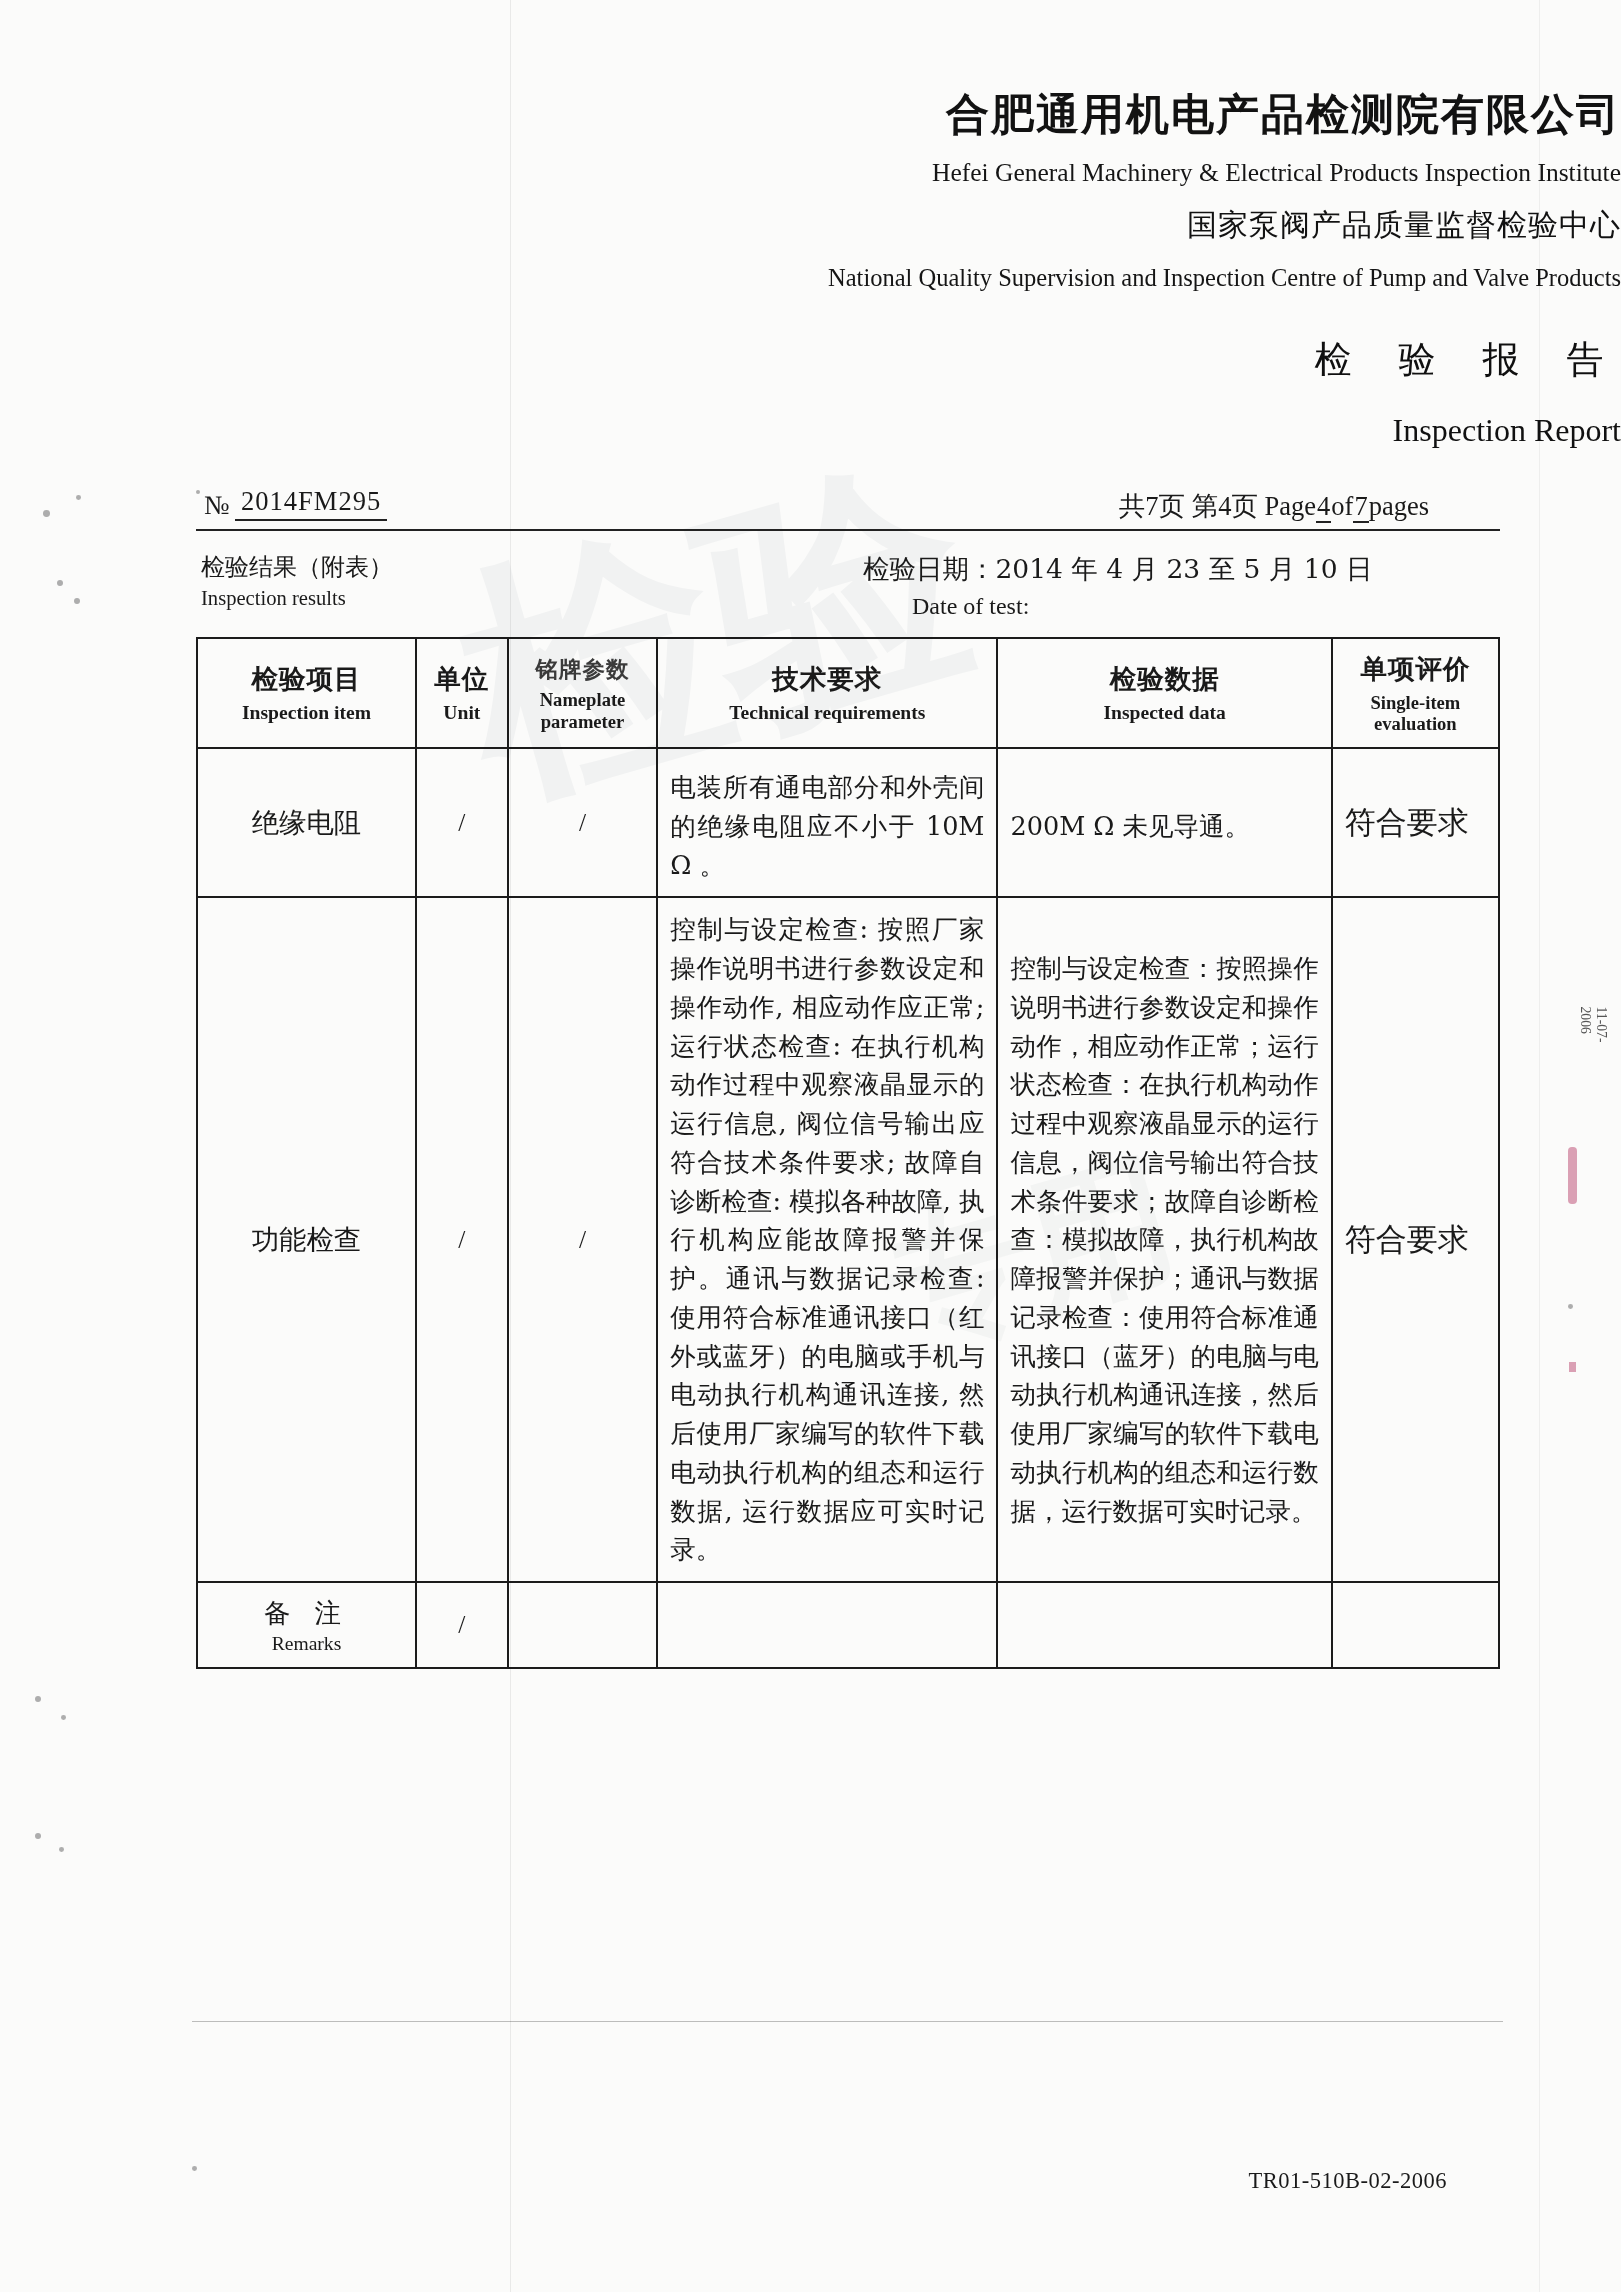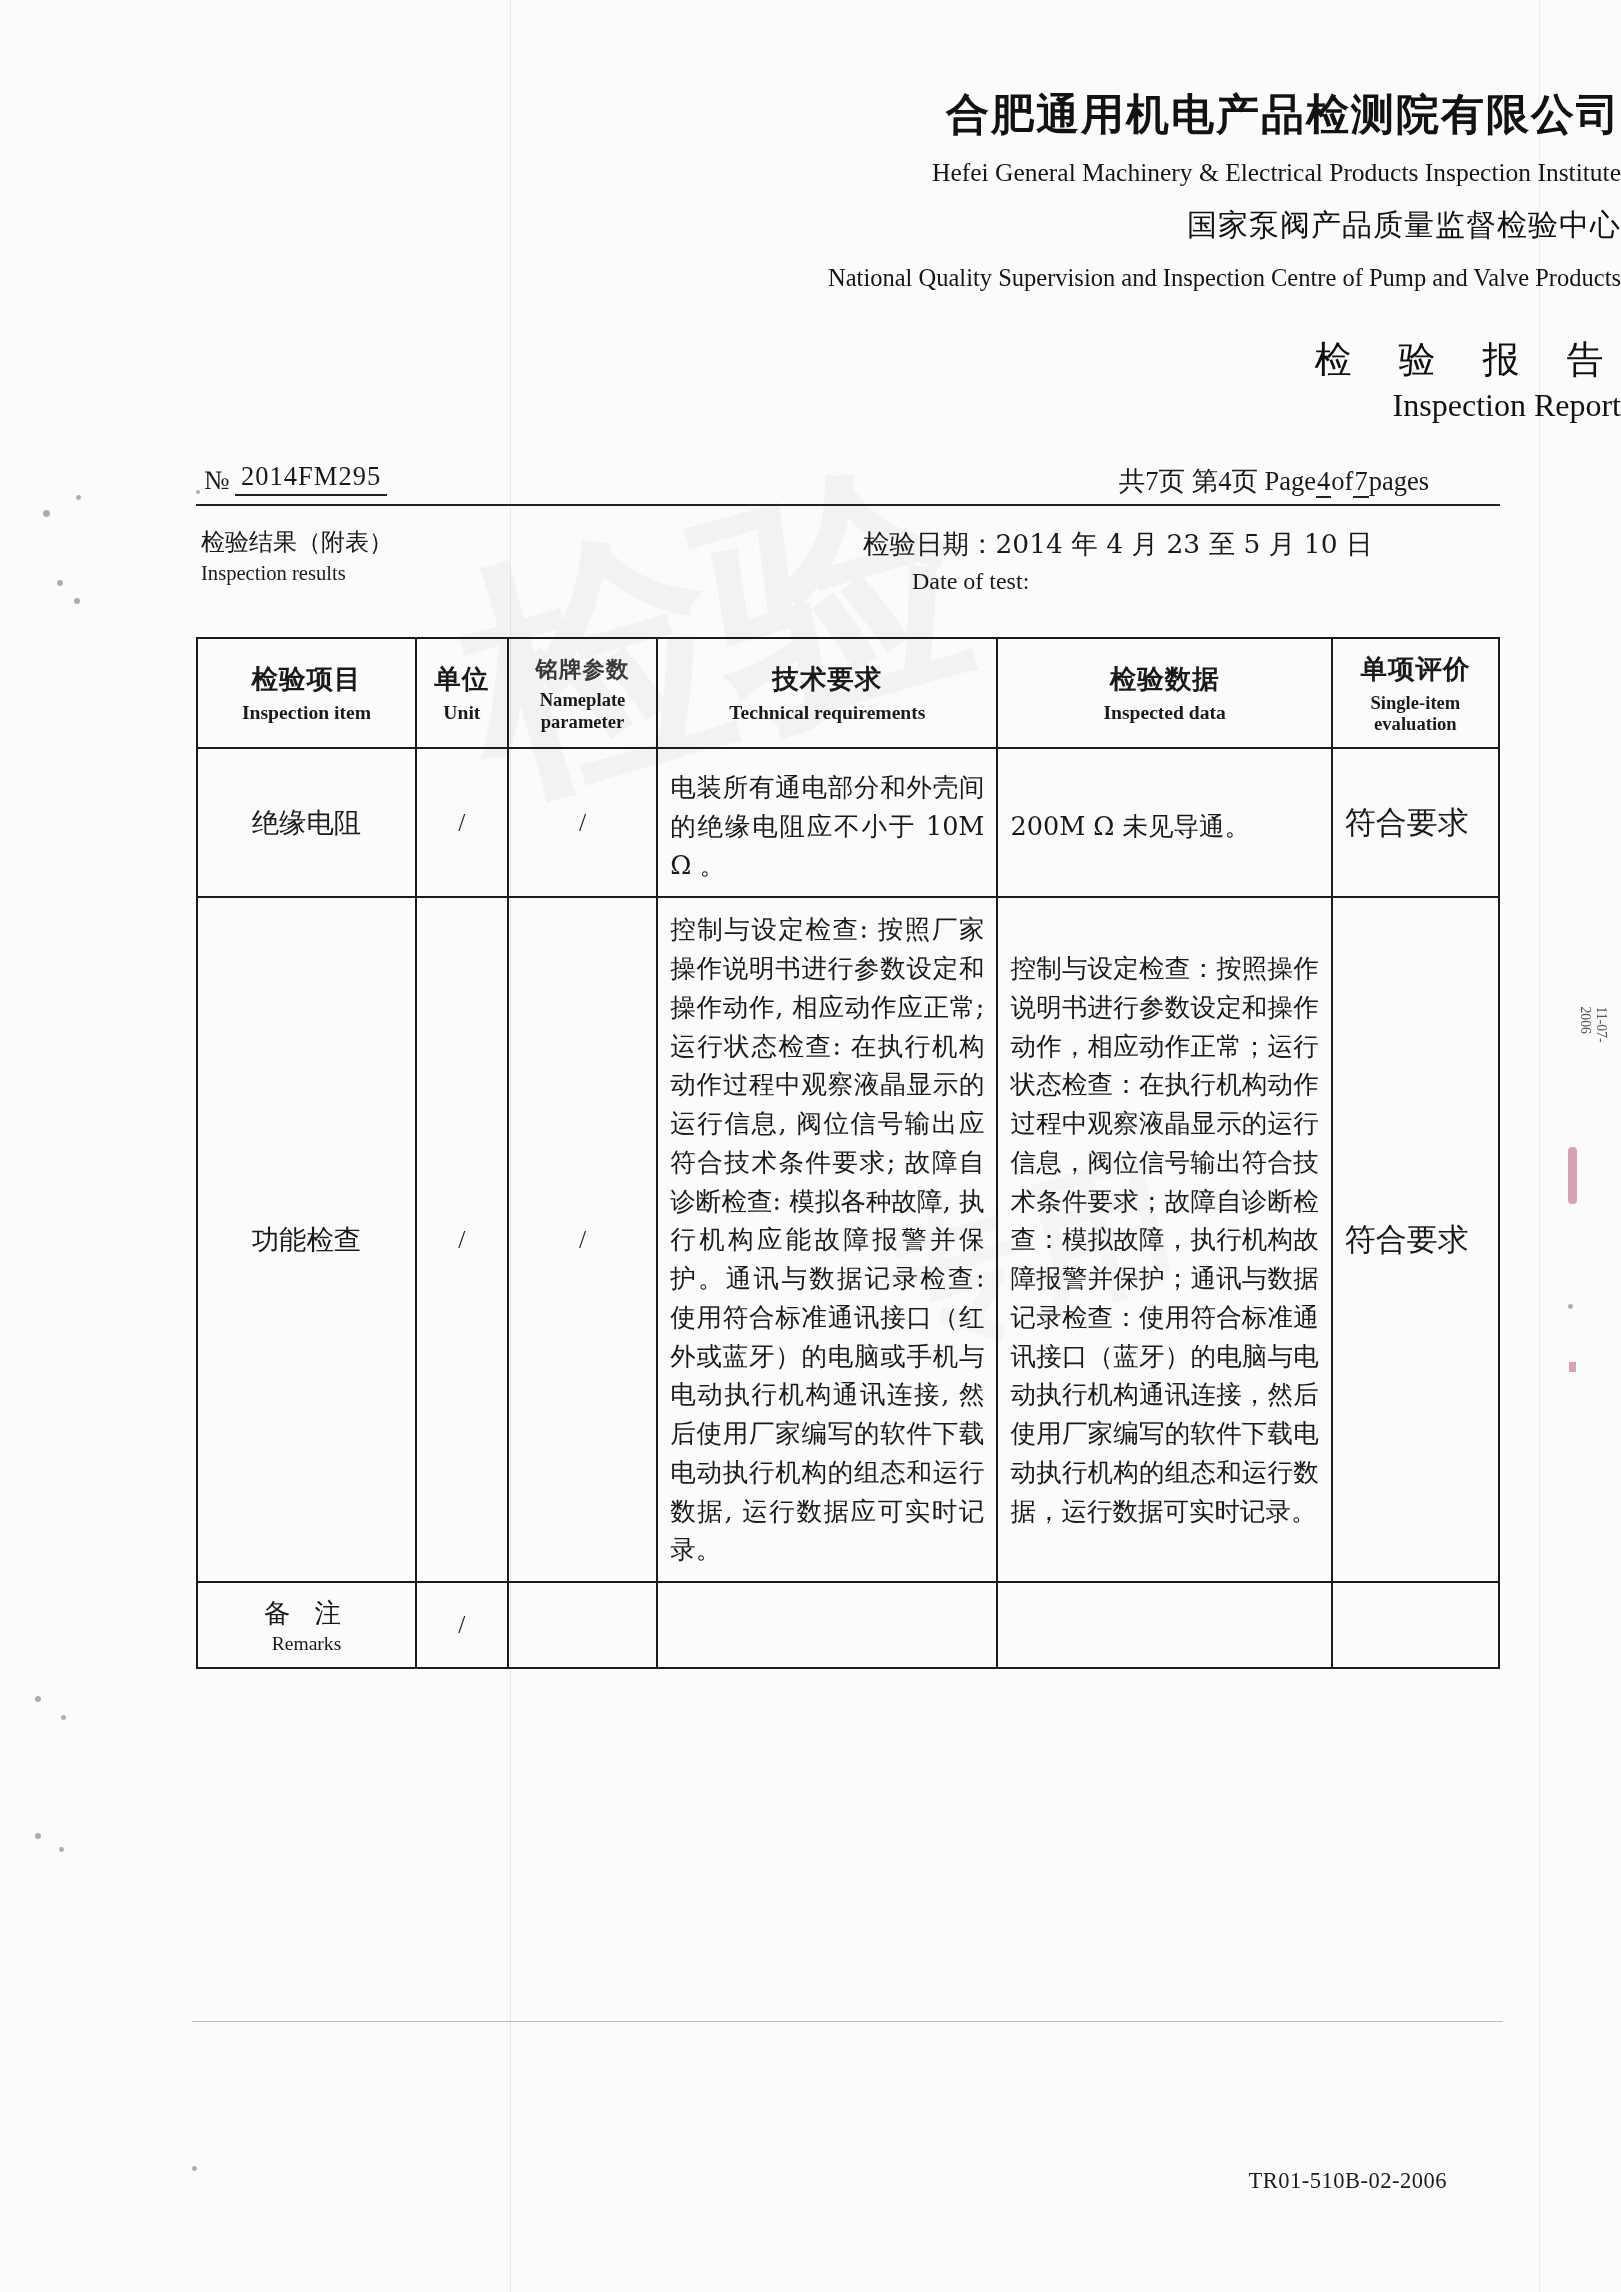--- a/index.html
+++ b/index.html
@@ -81,21 +81,21 @@
   .report-cn {
     font-size: 37px;
     margin-top: 43px;
     letter-spacing: 17.6px;
     font-family: "DejaVu Serif", serif;
     color: #101010;
     font-weight: 500;
   }
   .report-en {
     font-size: 32px;
-    margin-top: 2px;
+    margin-top: 27px;
     color: #111;
     padding-left: 8px;
   }
 
   
   .no-row {
     position: relative;
     margin-top: 37px;
     height: 45px;
   }

